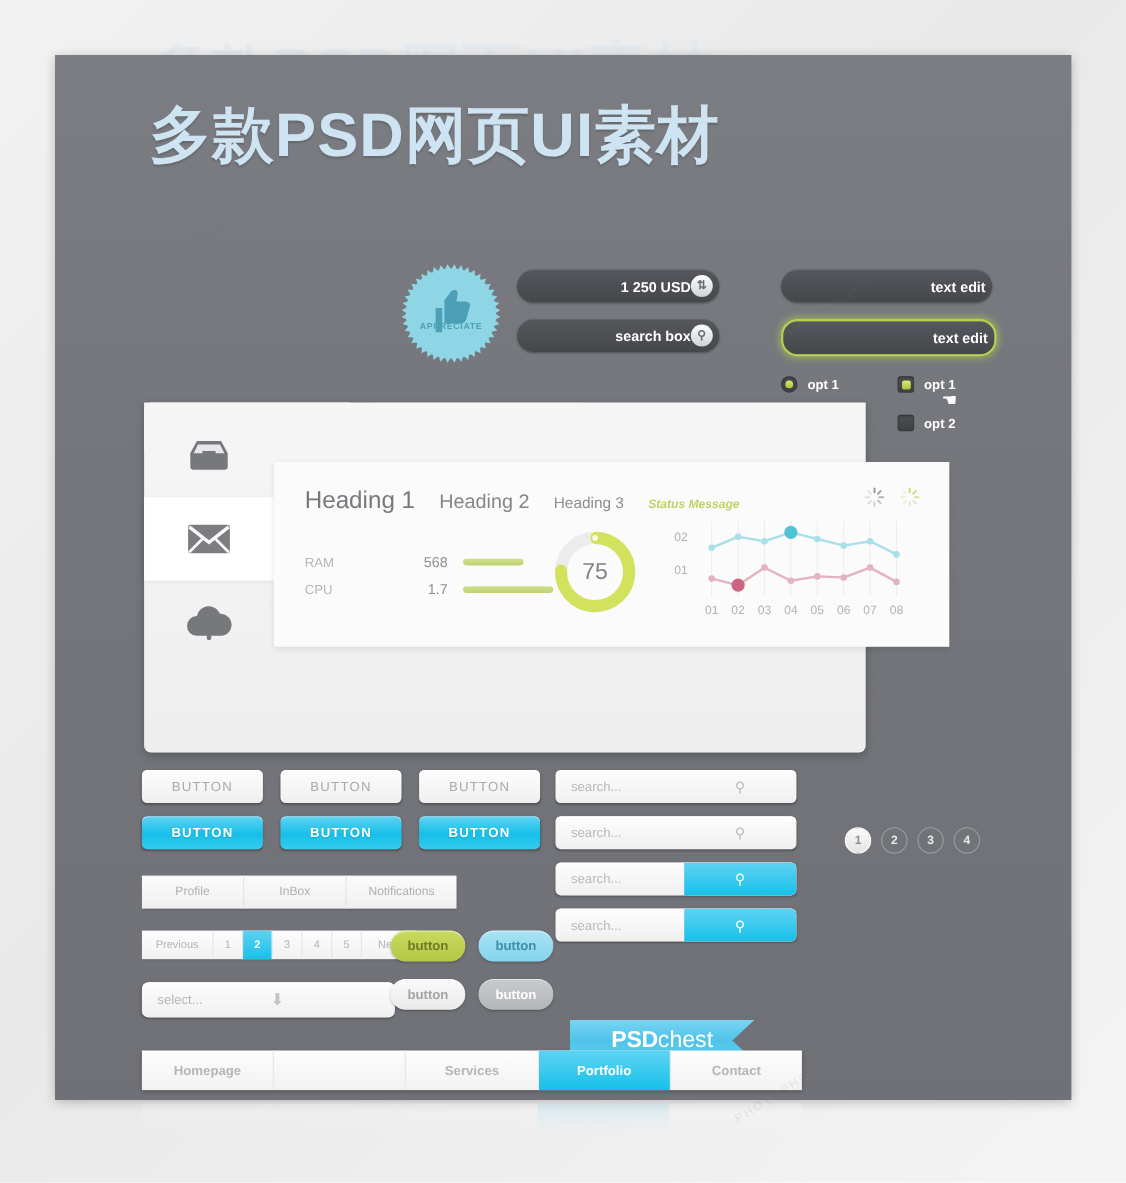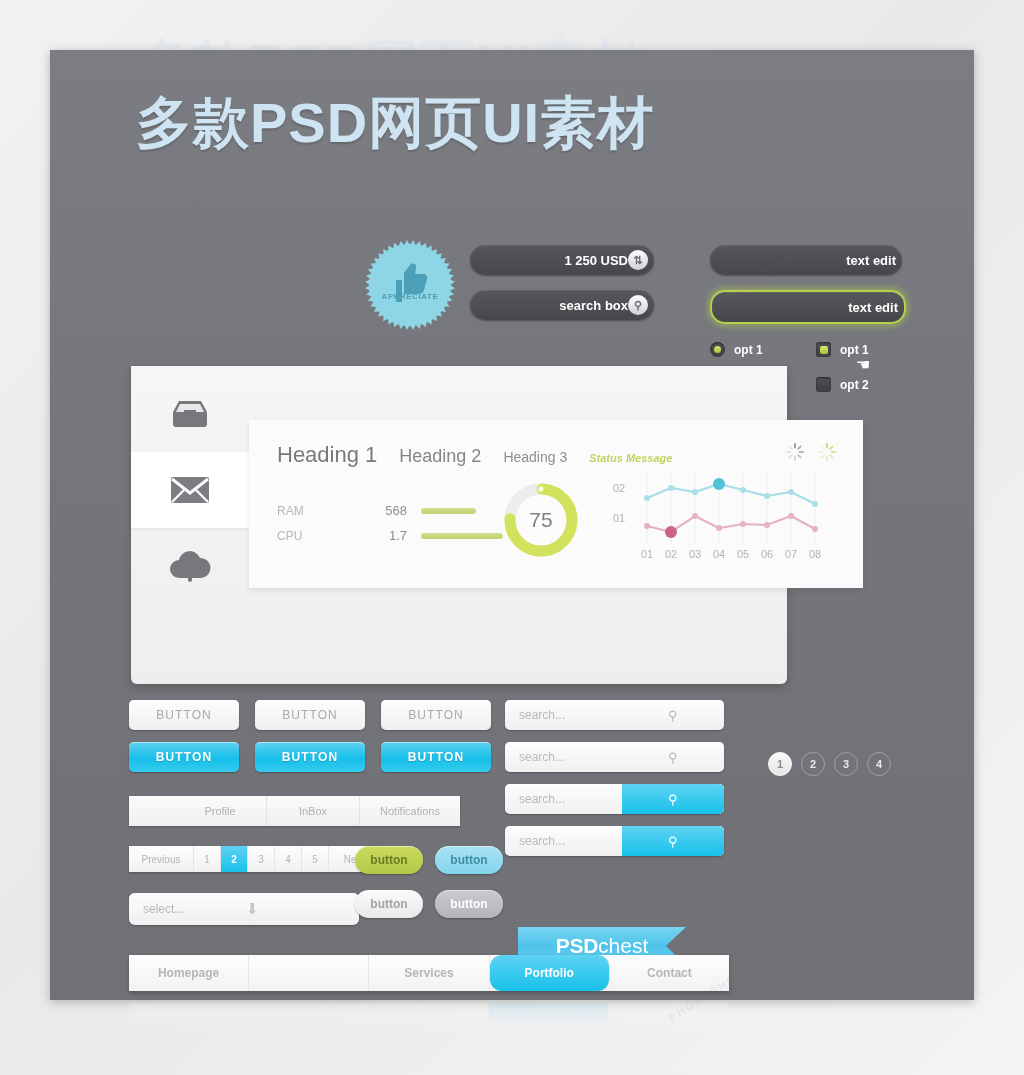--- a/index.html
+++ b/index.html
@@ -173,21 +173,20 @@
     background:linear-gradient(180deg,#5fd2f2 0%,#16bfe8 55%,#35cbf0 100%);
     box-shadow:0 1px 2px rgba(0,0,0,.3),inset 0 1px 0 rgba(255,255,255,.5);
     display:flex;align-items:center;justify-content:center;
     font-size:12px;color:#fff;font-weight:700;letter-spacing:1.1px;
     text-shadow:0 1px 1px rgba(0,0,0,.18);
   }
   .seg{
     position:absolute;left:79px;top:746px;height:30px;display:flex;
     background:linear-gradient(180deg,#fbfbfb 0%,#f0f0f0 100%);
     box-shadow:0 1px 2px rgba(0,0,0,.28);
-    padding-left:45px;
   }
   .seg div{
     display:flex;align-items:center;justify-content:center;
     font-size:11px;color:#b0b1b4;border-right:1px solid #e3e3e3;
   }
   .seg div:last-child{border-right:none;}
 
   .pager{
     position:absolute;left:79px;top:796px;height:26px;display:flex;
     background:linear-gradient(180deg,#fdfdfd 0%,#f1f1f1 100%);
@@ -259,21 +258,21 @@
   .navbar{
     position:absolute;left:79px;top:905px;width:600px;height:36px;display:flex;
     background:linear-gradient(180deg,#fdfdfd 0%,#f2f2f2 100%);
     box-shadow:0 2px 4px rgba(0,0,0,.25);
   }
   .navbar div{
     display:flex;align-items:center;justify-content:center;
     font-size:12px;font-weight:700;color:#b5b6b9;border-right:1px solid #e6e6e6;
   }
   .navbar div:last-child{border-right:none;}
-  .navbar div.on{background:linear-gradient(180deg,#5ed3f3 0%,#17c0e9 100%);color:#fff;border-radius:12px;}
+  .navbar div.on{background:linear-gradient(180deg,#5ed3f3 0%,#17c0e9 100%);color:#fff;}
   .reflection{
     position:absolute;left:129px;top:1003px;width:600px;height:26px;display:flex;
     opacity:.45;filter:blur(.4px);
     -webkit-mask-image:linear-gradient(180deg,rgba(0,0,0,.55),rgba(0,0,0,0));
     mask-image:linear-gradient(180deg,rgba(0,0,0,.55),rgba(0,0,0,0));
   }
   .reflection div{flex:1;background:#fbfbfb;border-right:1px solid #eee;}
   .reflection div.on{background:#9fe2f6;}
 
   .wm{position:absolute;color:rgba(120,120,120,.13);font-size:11px;

